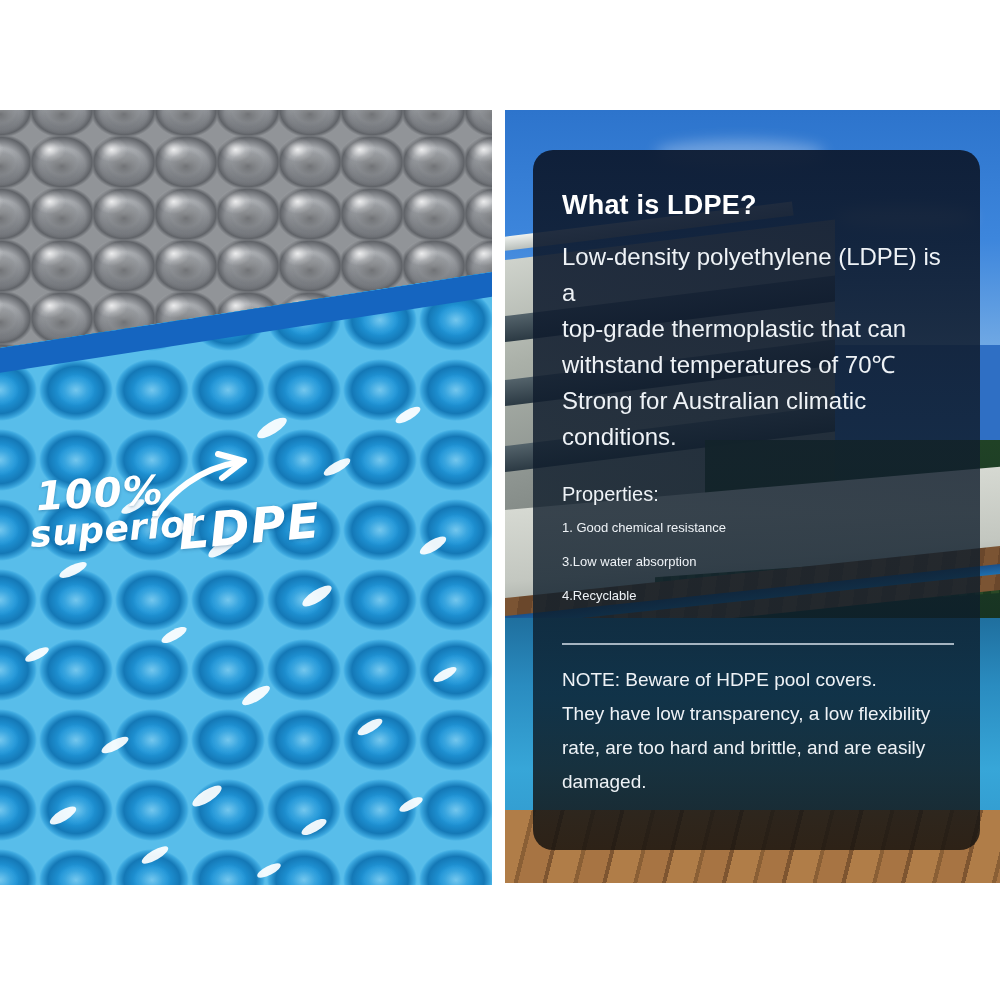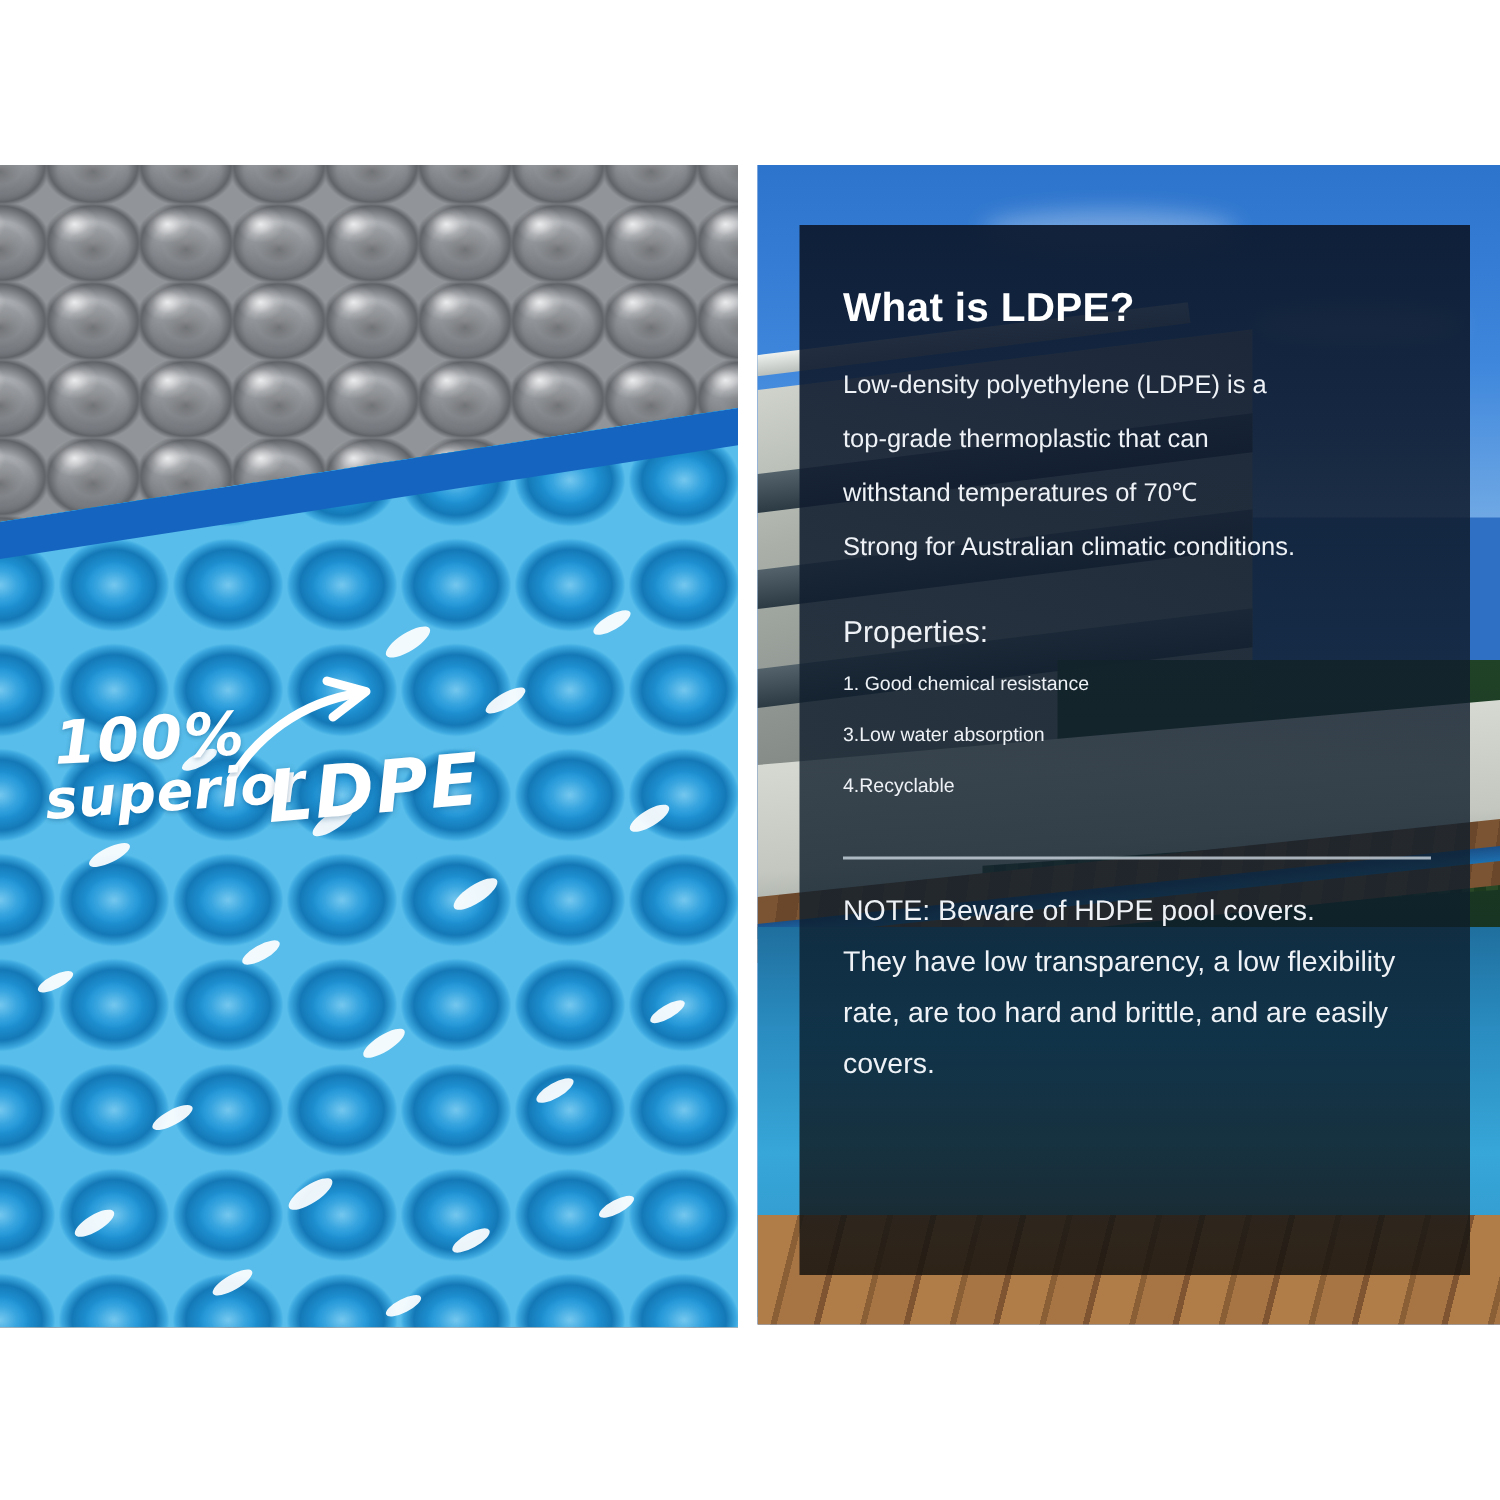--- a/index.html
+++ b/index.html
@@ -184,30 +184,31 @@
   
   .rp-deck-bottom{
     position:absolute; left:0; top:700px; width:100%; height:75px;
     background:repeating-linear-gradient(104deg,#b07d48 0 26px,#8a5f35 26px 30px,#a77443 30px 54px,#7e5530 54px 58px);
   }
 
   
   .info-card{
     position:absolute; left:28px; top:40px; width:447px; height:700px;
     background:linear-gradient(180deg, rgba(13,26,48,.94) 0%, rgba(16,28,46,.88) 26%, rgba(16,30,44,.80) 52%, rgba(10,28,42,.80) 78%, rgba(22,18,14,.84) 100%);
+    border-radius:20px;
   }
   .info-inner{ position:absolute; left:29px; top:0; right:26px; }
 
   .card-title{
     margin-top:40px;
     font-size:27px; font-weight:700; color:#ffffff; letter-spacing:.2px;
   }
   .card-body{
     margin-top:18px;
-    font-size:17px; line-height:36px; color:#eef2f6; font-weight:400;
+    font-size:24px; line-height:36px; color:#eef2f6; font-weight:400;
   }
   .props-label{ margin-top:22px; font-size:20px; line-height:34px; color:#eef2f6; }
   .props-list{ list-style:none; font-size:13px; line-height:34px; color:#eef2f6; }
   .props-list li{ white-space:nowrap; }
   .divider{
     margin:30px 0 0 0; height:2px; background:rgba(215,225,235,.75);
   }
   .note-body{
     margin-top:18px; font-size:19px; line-height:34px; color:#eef2f6;
   }
@@ -305,20 +306,20 @@
           <li>3.Low water absorption</li>
           <li>4.Recyclable</li>
         </ul>
 
         <div class="divider"></div>
 
         <div class="note-body">
           <div>NOTE: Beware of HDPE pool covers.</div>
           <div>They have low transparency, a low flexibility</div>
           <div>rate, are too hard and brittle, and are easily</div>
-          <div>covers.</div>
+          <div>damaged.</div>
         </div>
 
       </div>
     </div>
   </div>
 
 </div>
 
 </body></html>

